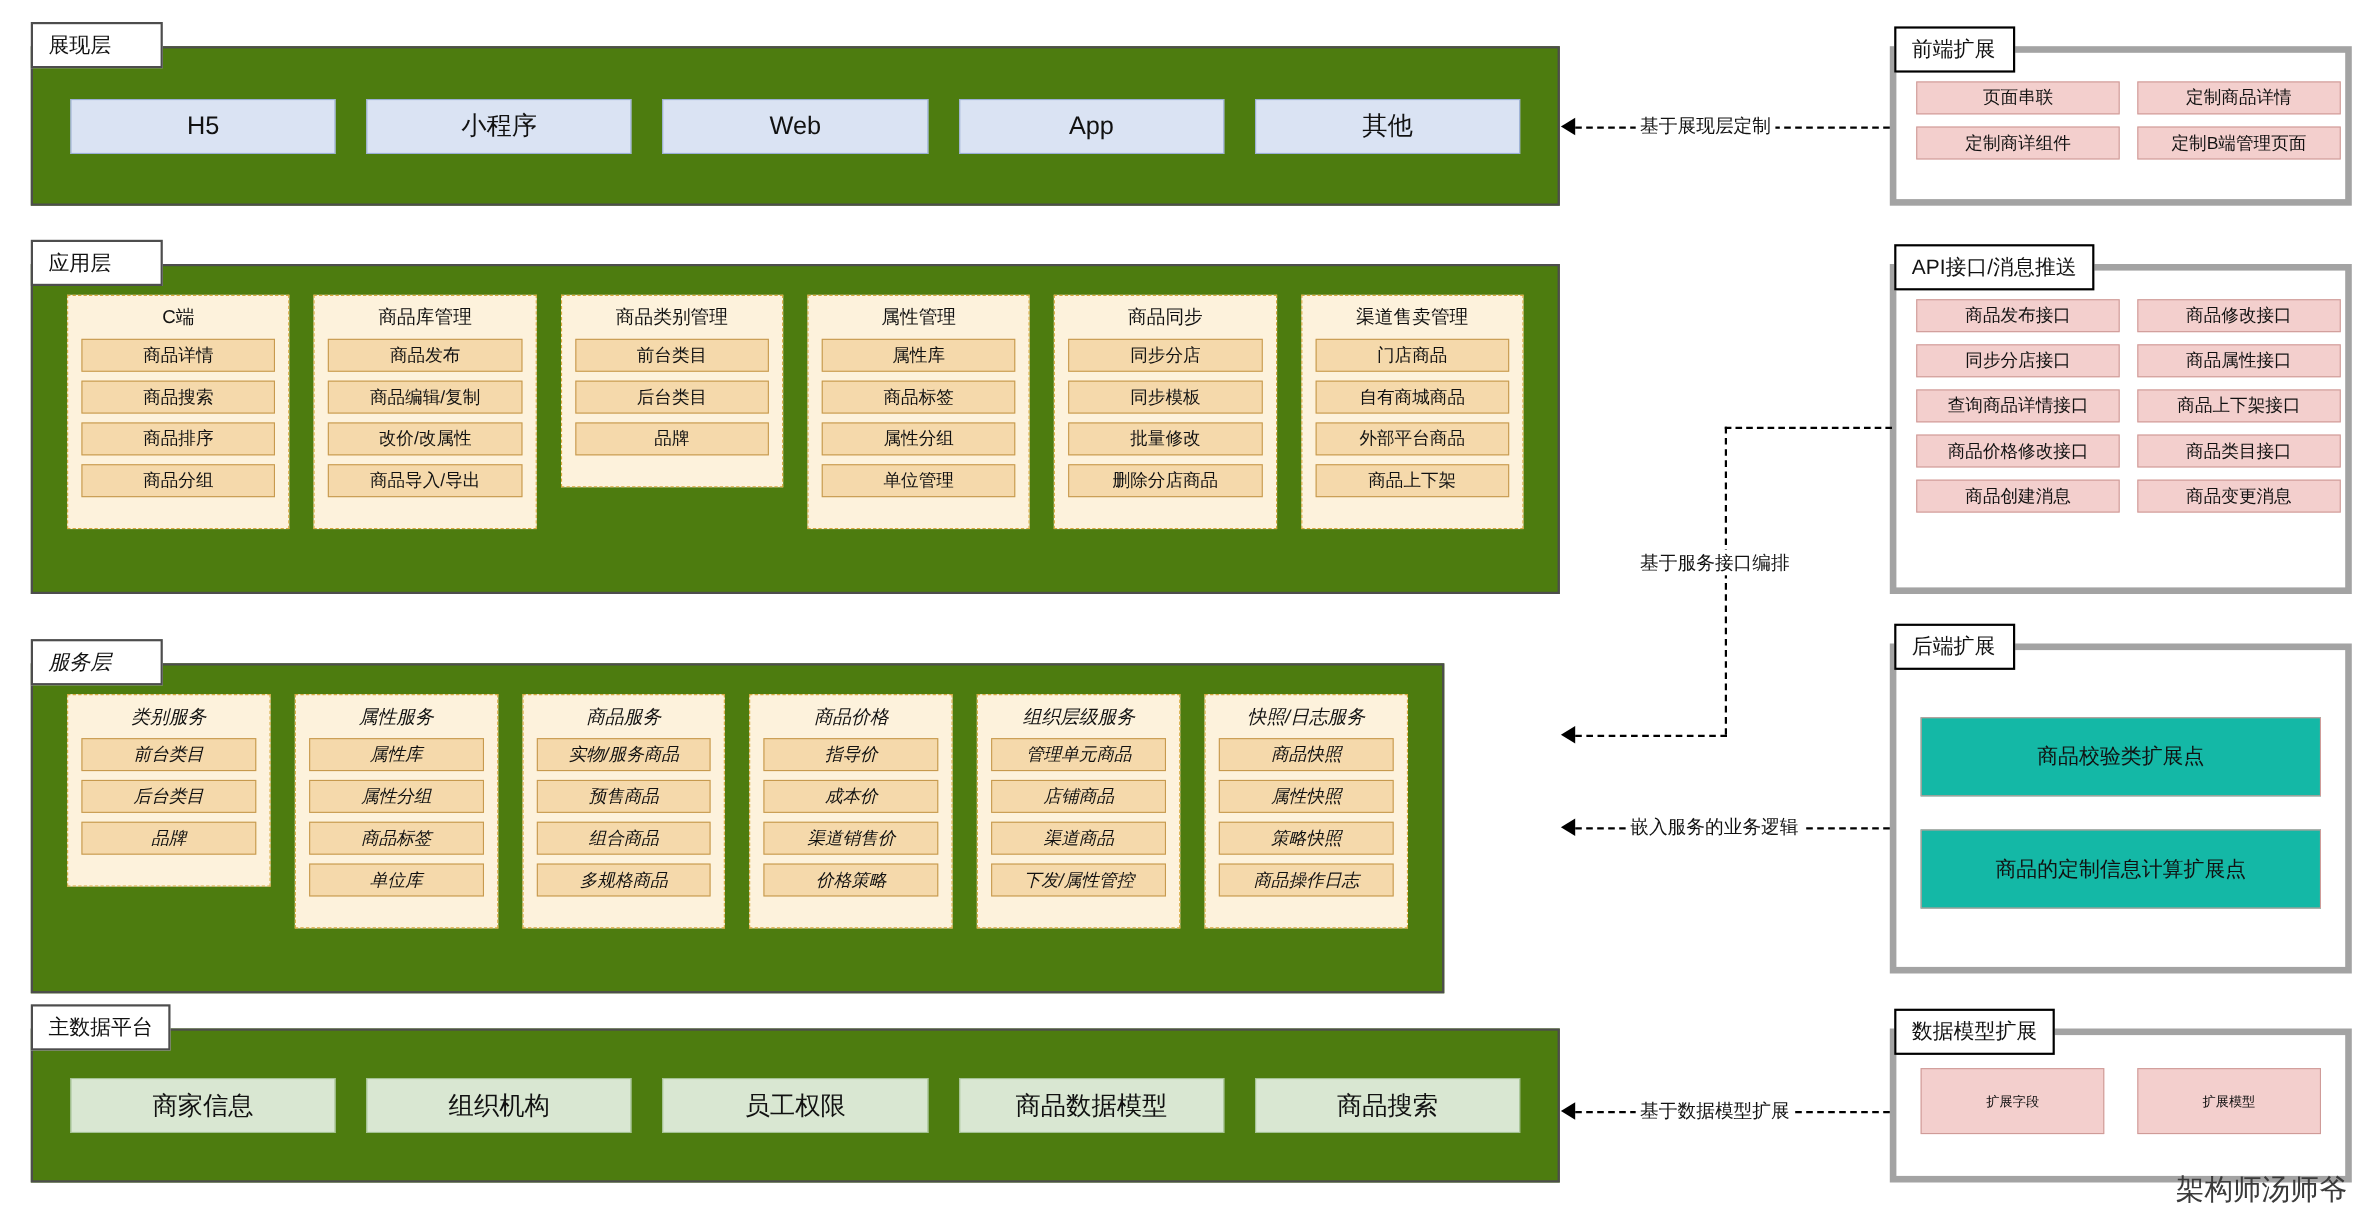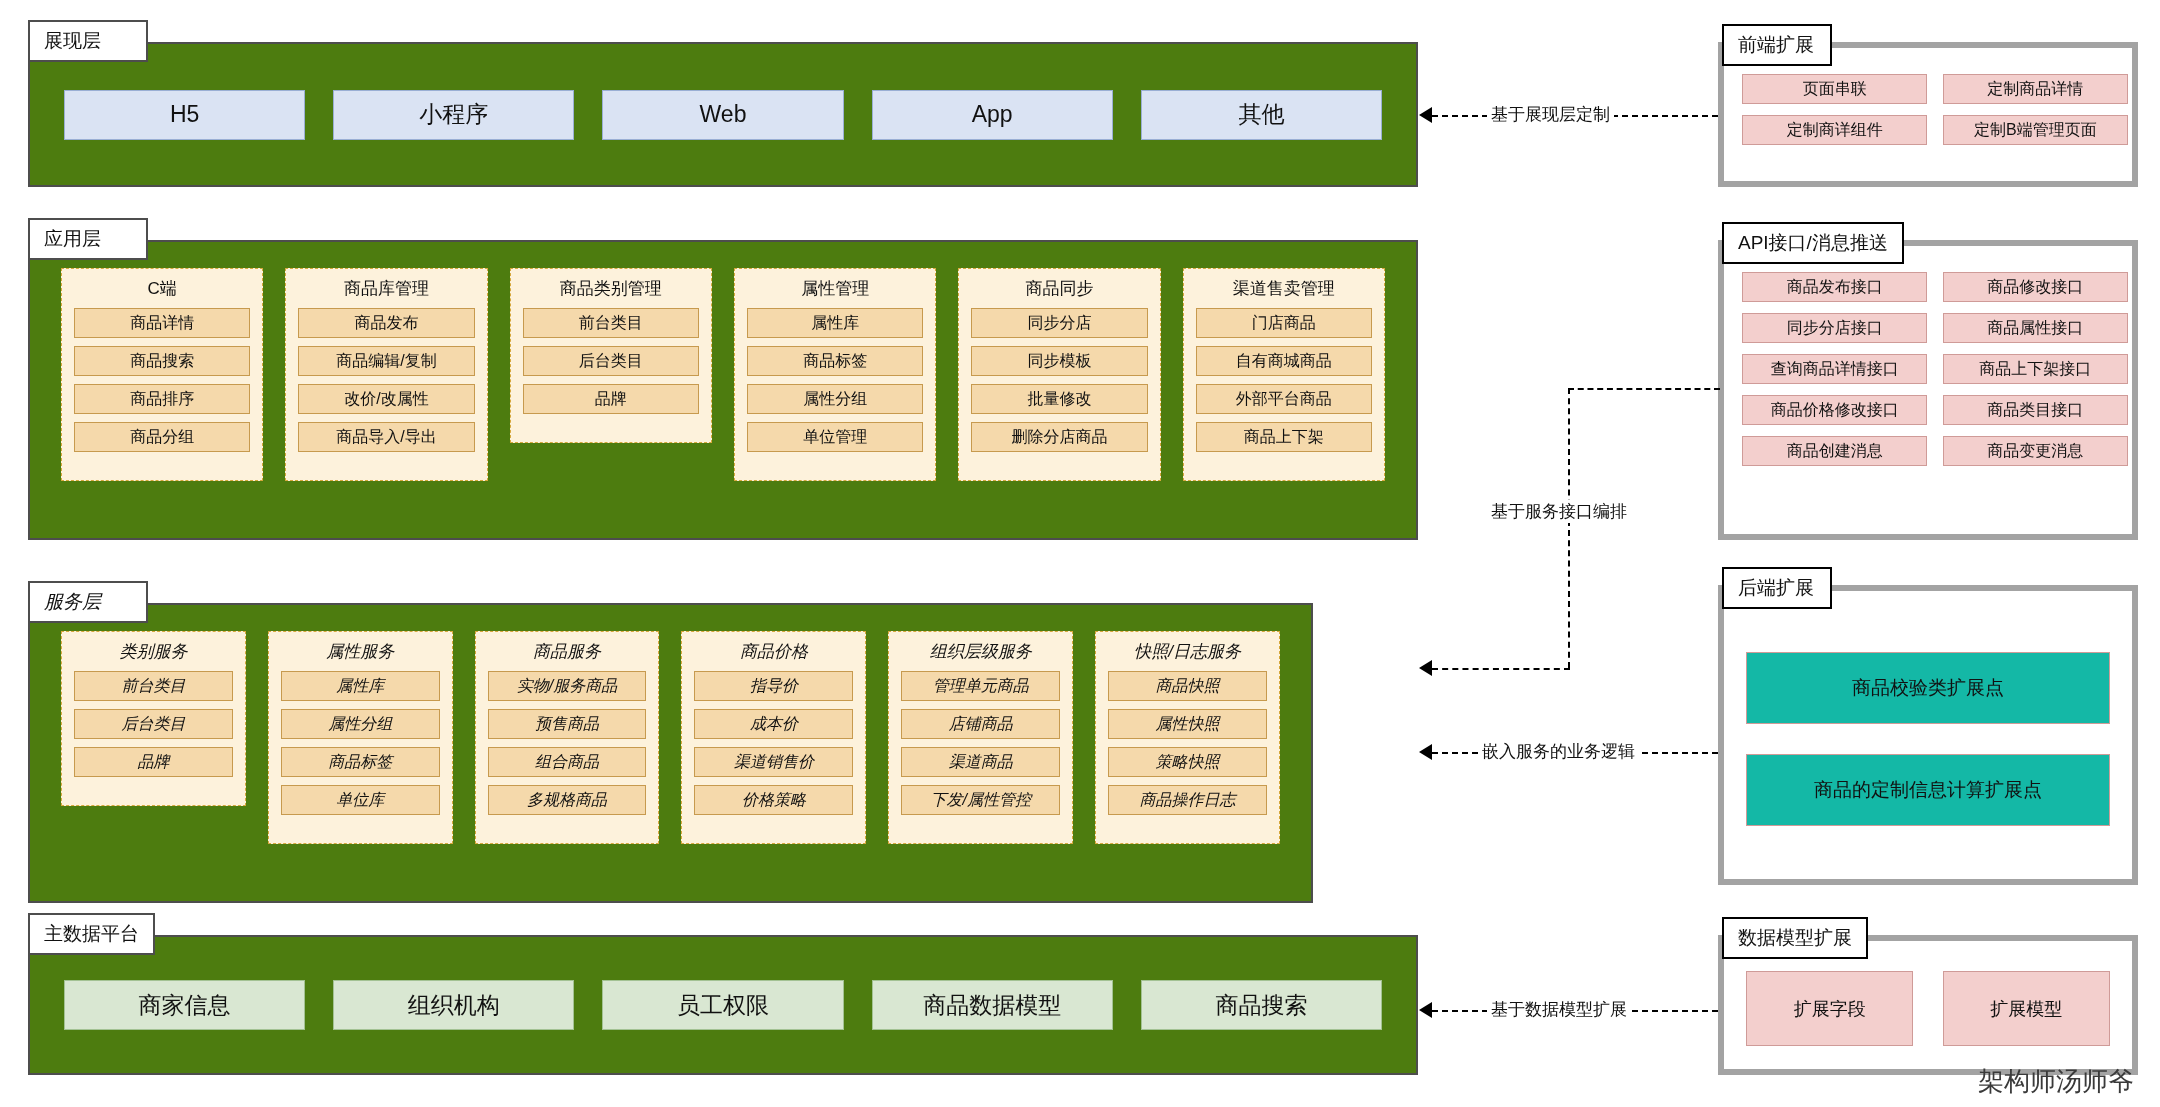--- a/index.html
+++ b/index.html
@@ -170,27 +170,27 @@
     justify-content: center;
     font-size: 19px;
     color: #111111;
   }
   .panel-grid.pair {
     padding: 30px 22px 18px 22px;
     align-items: flex-start;
   }
   .pink-tall {
     width: 46%;
-    height: 75px;
+    height: 60px;
     background: #f3cfcd;
     border: 1px solid #cf9b98;
     display: flex;
     align-items: center;
     justify-content: center;
-    font-size: 18px;
+    font-size: 12px;
     color: #111111;
   }
 
   
   .conn-label {
     position: absolute;
     font-size: 17px;
     color: #111111;
     background: #ffffff;
     white-space: nowrap;

